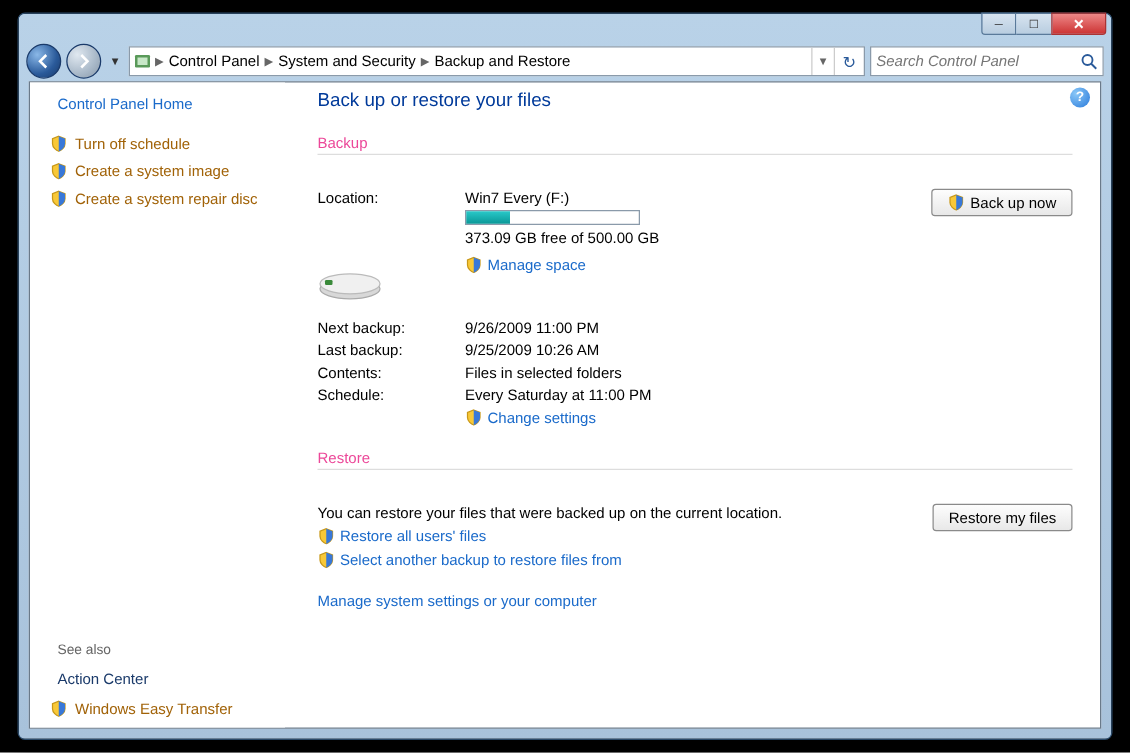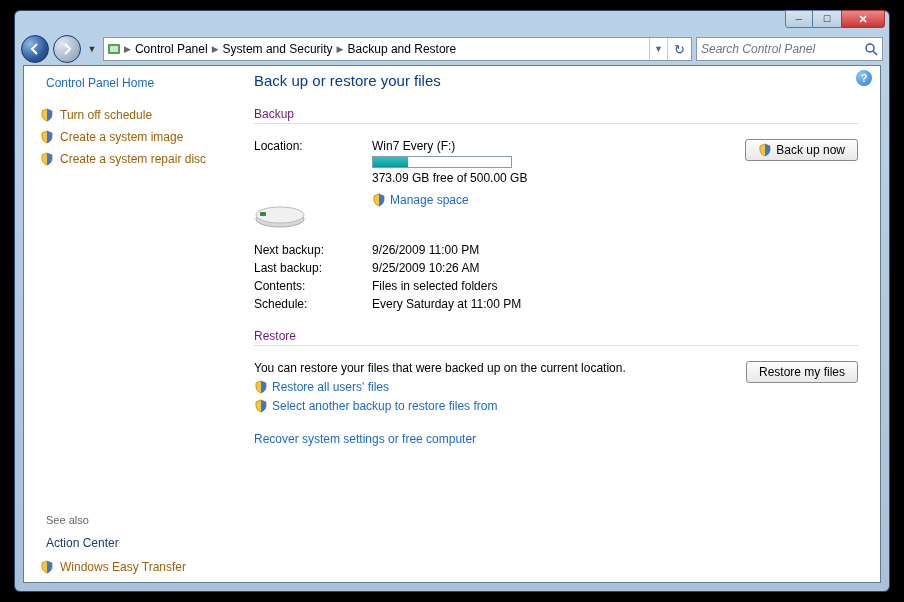--- a/index.html
+++ b/index.html
@@ -28,21 +28,21 @@
 .content { position: absolute; top: 54px; left: 8px; right: 8px; bottom: 8px; background: #fff; border: 1px solid #6a7a8a; display: flex; }
 .sidebar { width: 204px; background: #fff; padding: 10px 0 0 16px; display: flex; flex-direction: column; font-size: 12px; }
 .sb-home { color: #1a6aca; font-size: 12px; margin-bottom: 18px; padding-left: 6px; }
 .sb-link { display: flex; align-items: center; gap: 6px; color: #a16207; margin-bottom: 8px; cursor: pointer; }
 .sb-spacer { flex: 1; }
 .sb-seealso { color: #666; font-size: 11px; margin-bottom: 10px; padding-left: 6px; }
 .sb-plain { color: #1a3a6a; font-size: 12px; margin-bottom: 10px; padding-left: 6px; }
 .main { flex: 1; padding: 6px 22px 10px 26px; font-size: 12px; color: #000; overflow: hidden; position: relative; }
 .help-icon { position: absolute; top: 4px; right: 8px; width: 16px; height: 16px; border-radius: 50%; background: radial-gradient(circle at 30% 30%, #8ac8f8, #2a7ada); color: #fff; font-size: 11px; font-weight: bold; display: flex; align-items: center; justify-content: center; }
 .page-title { color: #003a9a; font-size: 15px; font-weight: normal; margin-bottom: 18px; }
-.section-head { font-size: 12px; color: #701a75; border-bottom: 1px solid #ddd; padding-bottom: 2px; margin-bottom: 15px; }
+.section-head { font-size: 12px; color: #ec4899; border-bottom: 1px solid #ddd; padding-bottom: 2px; margin-bottom: 27px; }
 .backup-grid { display: grid; grid-template-columns: 110px 1fr 130px; gap: 4px 8px; align-items: start; margin-bottom: 18px; }
 .lbl { color: #000; }
 .val { color: #000; }
 .drive-icon { width: 52px; height: 32px; margin-top: 8px; }
 .progress { width: 140px; height: 12px; border: 1px solid #8a9aaa; background: #fff; position: relative; margin: 3px 0; }
 .progress-fill { position: absolute; left: 0; top: 0; bottom: 0; width: 25%; background: linear-gradient(#2ac8c8,#0a9898); }
 .link { color: #1a6aca; cursor: pointer; }
 .shield-link { display: flex; align-items: center; gap: 4px; }
 .btn { height: 22px; padding: 0 12px; background: linear-gradient(#fdfdfd,#e8e8e8); border: 1px solid #8a8a8a; border-radius: 3px; font-size: 12px; display: inline-flex; align-items: center; gap: 4px; cursor: pointer; }
 .restore-row { display: flex; gap: 20px; align-items: flex-start; margin-bottom: 10px; }
@@ -192,20 +192,27 @@
         <div class="val">9/25/2009 10:26 AM</div>
         <div></div>
 
         <div class="lbl">Contents:</div>
         <div class="val">Files in selected folders</div>
         <div></div>
 
         <div class="lbl">Schedule:</div>
         <div>
           <div class="val">Every Saturday at 11:00 PM</div>
+          <div class="shield-link" style="margin-top:4px;">
+            <svg class="shield" viewBox="0 0 14 14">
+                <path d="M7 1 L12 3 V7 C12 10 9 12.5 7 13 C5 12.5 2 10 2 7 V3 Z" fill="#f8c838" stroke="#c89818"></path>
+                <path d="M7 1 L7 13 C9 12.5 12 10 12 7 V3 Z" fill="#3878d8"></path>
+              </svg>
+            <span class="link">Change settings</span>
+          </div>
         </div>
         <div></div>
       </div>
 
       <div class="section-head">Restore</div>
 
       <div class="restore-row">
         <div class="restore-left">
           <div>You can restore your files that were backed up on the current location.</div>
           <div class="shield-link">
@@ -221,16 +228,16 @@
                 <path d="M7 1 L7 13 C9 12.5 12 10 12 7 V3 Z" fill="#3878d8"></path>
               </svg>
             <span class="link">Select another backup to restore files from</span>
           </div>
         </div>
         <button class="btn">
           <span>Restore my files</span>
         </button>
       </div>
 
-      <div class="link" style="margin-top:14px;">Recover system settings or free computer</div>
+      <div class="link" style="margin-top:14px;">Manage system settings or your computer</div>
     </div>
   </div>
 </div>
 
 </body></html>

